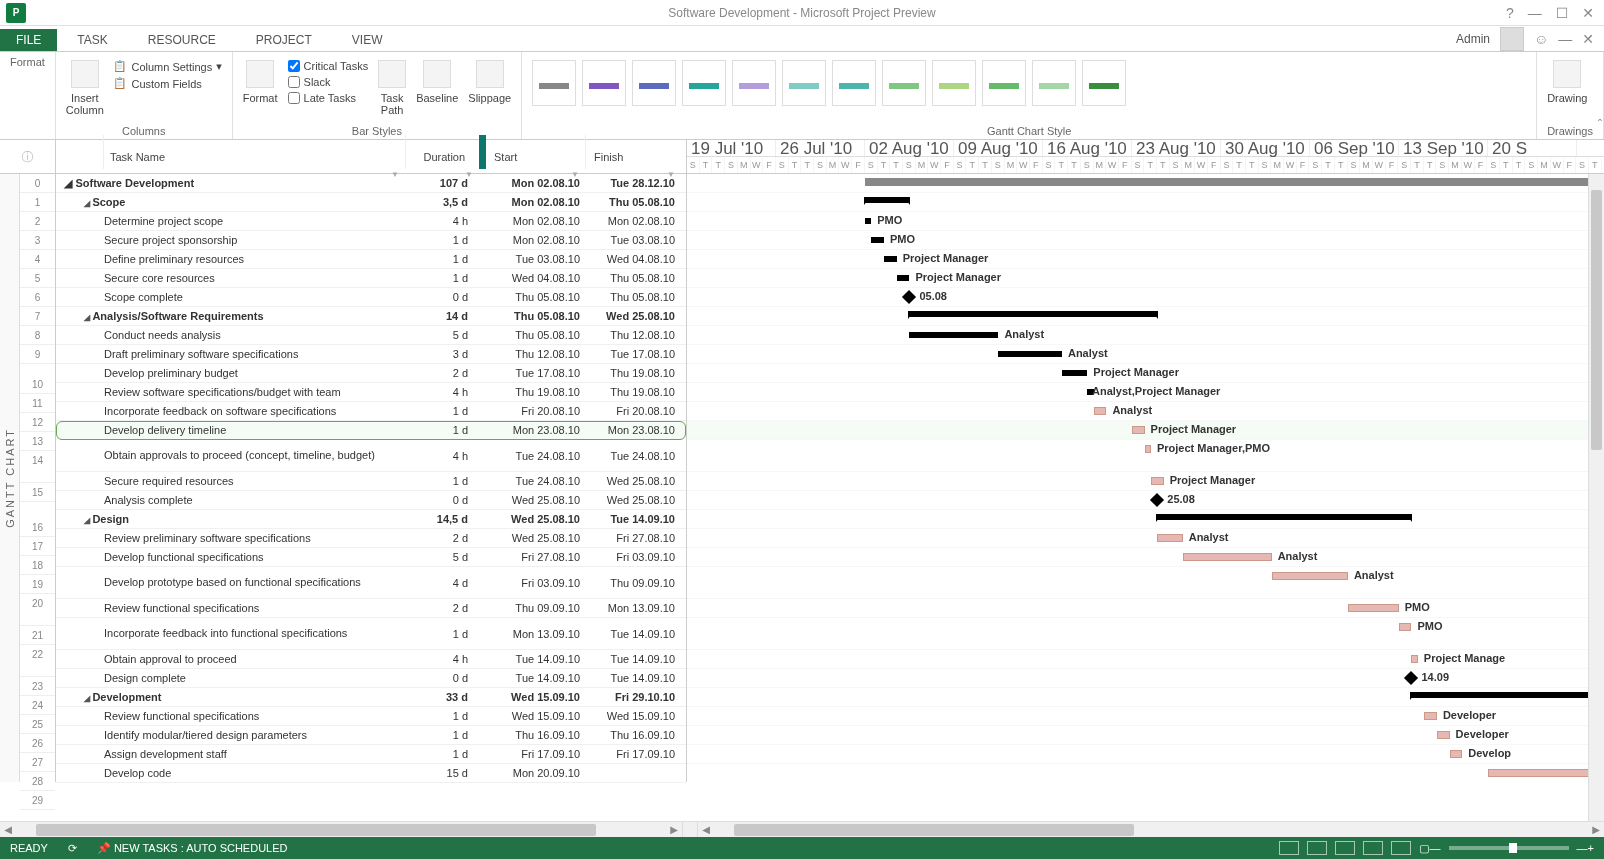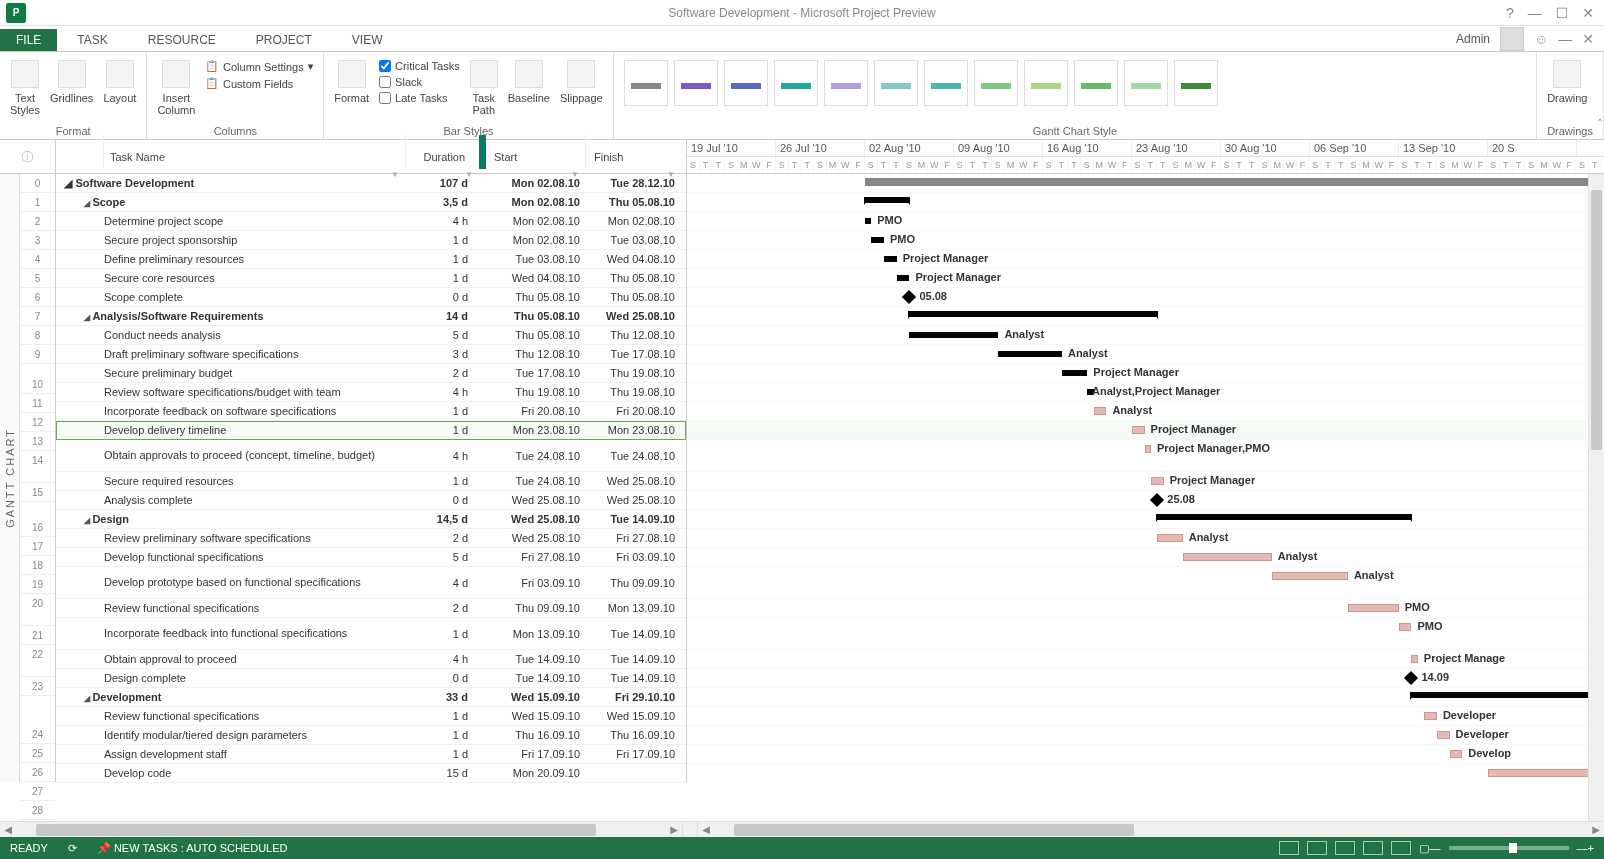--- a/index.html
+++ b/index.html
@@ -38,36 +38,36 @@
 .gs.c4::before{background:#b39ddb;} .gs.c5::before{background:#80cbc4;}
 .gs.c6::before{background:#4db6ac;} .gs.c7::before{background:#81c784;}
 .gs.c8::before{background:#aed581;} .gs.c9::before{background:#66bb6a;}
 .gs.c10::before{background:#a5d6a7;} .gs.c11::before{background:#388e3c;}
 
 
 .timescale { height:34px; border-bottom:1px solid #ccc; position:relative; display:flex; }
 .timescale .leftpad { width:687px; border-right:1px solid #ccc; }
 .timescale .ts { flex:1; position:relative; overflow:hidden; }
 .ts .weeks { height:17px; display:flex; border-bottom:1px solid #ddd; }
-.ts .wk { width:89px; border-right:1px solid #eee; font-size:11px; color:#555; padding-left:4px; line-height:17px; }
+.ts .wk { width:89px; border-right:1px solid #eee; font-size:17px; color:#555; padding-left:4px; line-height:17px; }
 .ts .days { height:17px; display:flex; }
 .ts .d { width:12.71px; border-right:1px solid #f5f5f5; font-size:9px; color:#999; text-align:center; line-height:17px; }
 
 
 .main { height:608px; display:flex; position:relative; }
 .sidevert { width:20px; background:#f9f9f9; border-right:1px solid #ddd; display:flex; align-items:center; justify-content:center; }
 .sidevert span { writing-mode:vertical-rl; transform:rotate(180deg); font-size:11px; letter-spacing:2px; color:#666; }
 .rownums { width:36px; background:#fff; border-right:1px solid #ccc; }
 .rownums .rn { height:19px; border-bottom:1px solid #eee; text-align:center; font-size:10px; color:#888; line-height:19px; }
 .taskcols { width:631px; border-right:1px solid #ccc; display:flex; flex-direction:column; } 
 
 .table { display:flex; flex-direction:column; }
 .trow { height:19px; border-bottom:1px solid #f0f0f0; display:flex; align-items:center; font-size:11px; color:#333; }
 .trow.sum { font-weight:bold; }
-.trow.sel { outline:1px solid #6aa84f; outline-offset:-1px; background:#f5fbf5; }
+.trow.sel { outline:1px solid #6aa84f; outline-offset:-1px; background:#f5fbf5;border-radius:6px; }
 .tc-name { width:350px; padding-left:8px; overflow:hidden; white-space:nowrap; }
 .tc-dur { width:80px; text-align:right; padding-right:18px; }
 .tc-start { width:100px; text-align:right; padding-right:6px;}
 .tc-fin { width:95px; text-align:right; padding-right:6px;}
 .ind0{padding-left:8px;} .ind1{padding-left:28px;} .ind1::before{content:"◢ "; font-size:8px; color:#555;}
 .ind2{padding-left:48px;}
 .twoline { height:32px; }
 .twoline .tc-name { white-space:normal; line-height:13px; }
 
 
@@ -140,35 +140,20 @@
     <span style="font-size:12px;color:#555;">Admin</span>
     <div class="avatar"></div>
     <span>☺</span>
     <span>—</span>
     <span>✕</span>
   </div>
 </div>
 
 <div class="ribbon">
   <div class="rgroup">
-    <div class="items">
-      <div class="bigbtn">
-          <div class="ic"></div>
-          <span style="white-space:pre-line;text-align:center;">Text
-Styles</span>
-        </div>
-      <div class="bigbtn">
-          <div class="ic"></div>
-          <span>Gridlines</span>
-        </div>
-      <div class="bigbtn">
-          <div class="ic"></div>
-          <span>Layout</span>
-        </div>
-    </div>
     <div class="label">Format</div>
   </div>
   <div class="rgroup">
     <div class="items">
       <div class="bigbtn">
           <div class="ic"></div>
           <span style="white-space:pre-line;text-align:center;">Insert
 Column</span>
         </div>
       <div class="stack">
@@ -370,21 +355,21 @@
       <div class="rn twoline" style="height: 32px;">14</div>
       <div class="rn" style="height: 19px;">15</div>
       <div class="rn" style="height: 19px; margin-top: 16px;">16</div>
       <div class="rn" style="height: 19px;">17</div>
       <div class="rn" style="height: 19px;">18</div>
       <div class="rn" style="height: 19px;">19</div>
       <div class="rn twoline" style="height: 32px;">20</div>
       <div class="rn" style="height: 19px;">21</div>
       <div class="rn twoline" style="height: 32px;">22</div>
       <div class="rn" style="height: 19px;">23</div>
-      <div class="rn" style="height: 19px; margin-top: 29px;">24</div>
+      <div class="rn" style="height: 19px;">24</div>
       <div class="rn" style="height: 19px;">25</div>
       <div class="rn" style="height: 19px;">26</div>
       <div class="rn" style="height: 19px;">27</div>
       <div class="rn" style="height: 19px;">28</div>
       <div class="rn" style="height: 19px;">29</div>
     </div>
   <div class="taskcols">
       <div class="table" id="tasktable">
         <div class="trow sum">
           <div class="tc-name ind0">◢ Software Development</div>
@@ -440,21 +425,21 @@
           <div class="tc-start">Thu 05.08.10</div>
           <div class="tc-fin">Thu 12.08.10</div>
         </div>
         <div class="trow">
           <div class="tc-name ind2">Draft preliminary software specifications</div>
           <div class="tc-dur">3 d</div>
           <div class="tc-start">Thu 12.08.10</div>
           <div class="tc-fin">Tue 17.08.10</div>
         </div>
         <div class="trow">
-          <div class="tc-name ind2">Secure preliminary budget</div>
+          <div class="tc-name ind2">Develop preliminary budget</div>
           <div class="tc-dur">2 d</div>
           <div class="tc-start">Tue 17.08.10</div>
           <div class="tc-fin">Thu 19.08.10</div>
         </div>
         <div class="trow">
           <div class="tc-name ind2">Review software specifications/budget with team</div>
           <div class="tc-dur">4 h</div>
           <div class="tc-start">Thu 19.08.10</div>
           <div class="tc-fin">Thu 19.08.10</div>
         </div>

